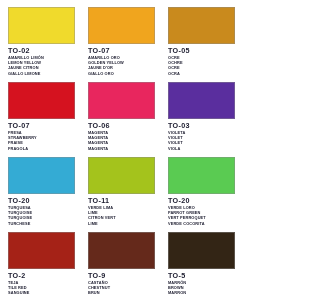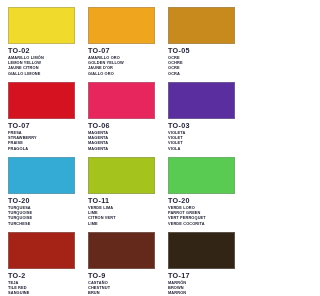--- a/index.html
+++ b/index.html
@@ -181,21 +181,21 @@
       <div class="code">TO-9</div>
       <div class="names">
         <div class="name">CASTAÑO</div>
         <div class="name">CHESTNUT</div>
         <div class="name">BRUN</div>
         <div class="name">CASTAGNA</div>
       </div>
     </div>
     <div class="cell">
       <div class="swatch" style="background-color: rgb(51, 37, 21);"></div>
-      <div class="code">TO-17</div>
+      <div class="code">TO-5</div>
       <div class="names">
         <div class="name">MARRÓN</div>
         <div class="name">BROWN</div>
         <div class="name">MARRON</div>
         <div class="name">MARRONE</div>
       </div>
     </div>
   </div>
 
 </div>

